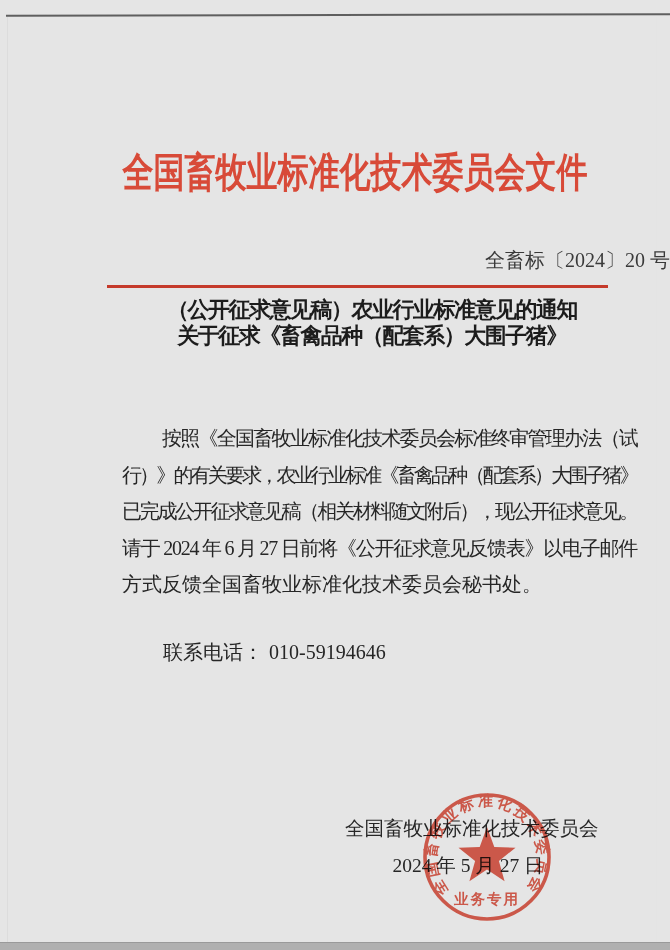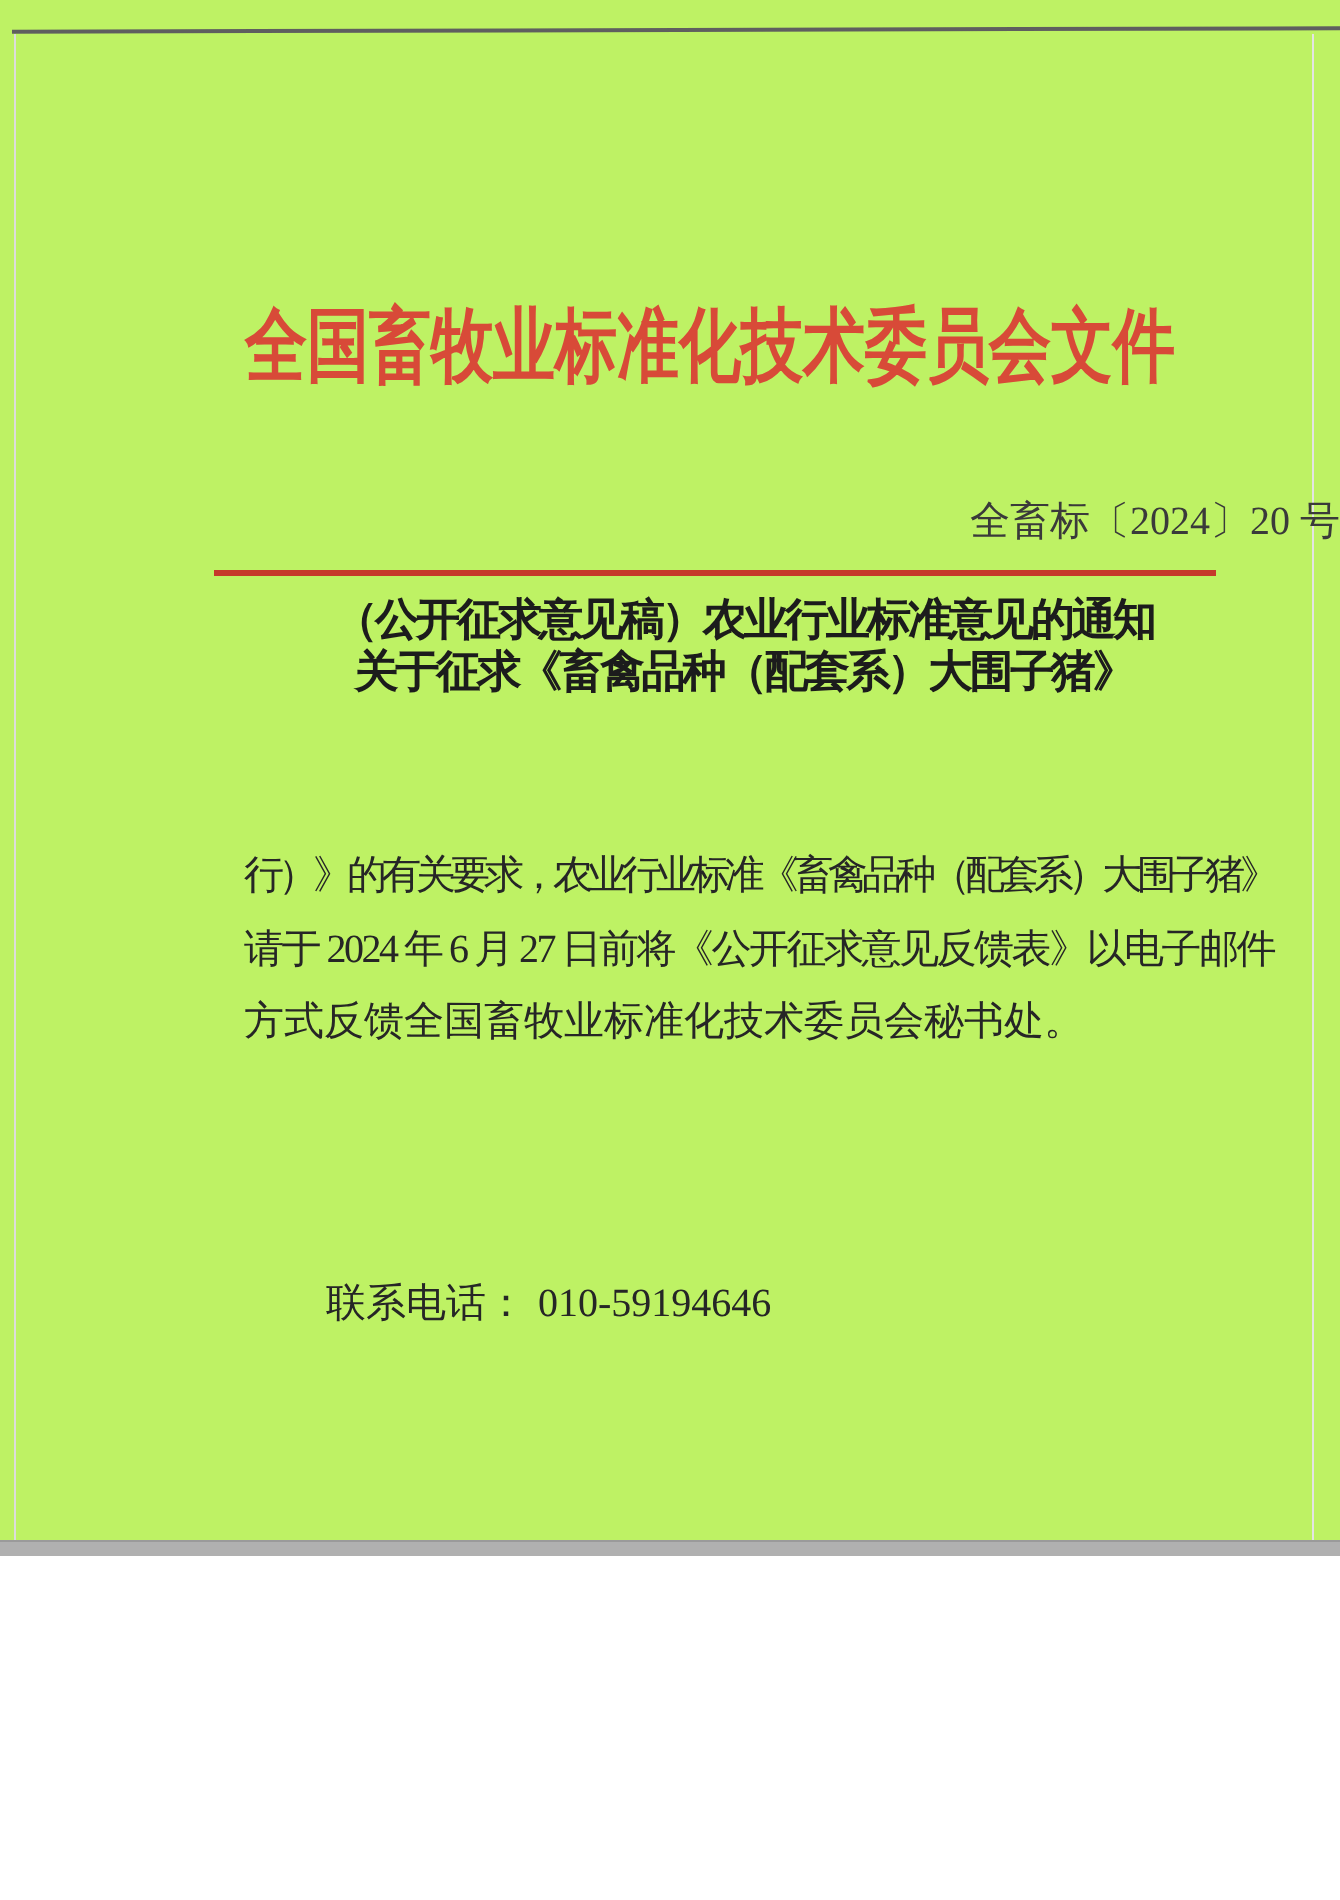--- a/index.html
+++ b/index.html
@@ -1,19 +1,19 @@
 <!DOCTYPE html>
 <html style="--banner_red: #d84a38; --rule_red: #c53a2b; --seal_red: #dd4430; --ink: #262626;"><head>
 <meta charset="utf-8">
 <style>
   html,body{margin:0;padding:0;background:#ffffff;}
   .page{
     position:relative;
-    width:670px;height:778px;
-    background:#bef264;
+    width:670px;height:950px;
+    background:#e5e5e5;
     overflow:hidden;
     font-family:"Liberation Serif","DejaVu Serif",serif;
     color:var(--ink,#262626);
   }
   
   .scan-top{position:absolute;top:14px;left:6px;right:0;height:2px;background:#5f5f5f;transform:rotate(-0.15deg);}
   .scan-left{position:absolute;top:17px;bottom:8px;left:7px;width:1px;background:#dcdcdc;}
   .scan-right{position:absolute;top:17px;bottom:8px;left:656px;width:1px;background:#e4e4e4;}
   .scan-bottom{position:absolute;left:0;right:0;bottom:0;height:7px;background:#b0b0b0;border-top:1px solid #9a9a9a;}
 
@@ -107,21 +107,23 @@
 
   <div class="red-line"></div>
 
   <div class="doc-title">
     <div>（公开征求意见稿）农业行业标准意见的通知</div>
     <div>关于征求《畜禽品种（配套系）大围子猪》</div>
   </div>
 
 
   <div class="para">
+    <span class="line indent" style="letter-spacing: -1.73077px;">按照《全国畜牧业标准化技术委员会标准终审管理办法（试</span>
     <span class="line" style="letter-spacing: -2.83333px;">行）》的有关要求，农业行业标准《畜禽品种（配套系）大围子猪》</span>
+    <span class="line" style="letter-spacing: -2.24138px;">已完成公开征求意见稿（相关材料随文附后），现公开征求意见。</span>
     <span class="line" style="letter-spacing: -1.25px;">请于 2024 年 6 月 27 日前将《公开征求意见反馈表》以电子邮件</span>
     <span class="line">方式反馈全国畜牧业标准化技术委员会秘书处。</span>
   </div>
 
   <div class="contacts">
     <div class="contact-row">
       <span>联系电话：</span><span class="value">010-59194646</span>
     </div>
   </div>
 

